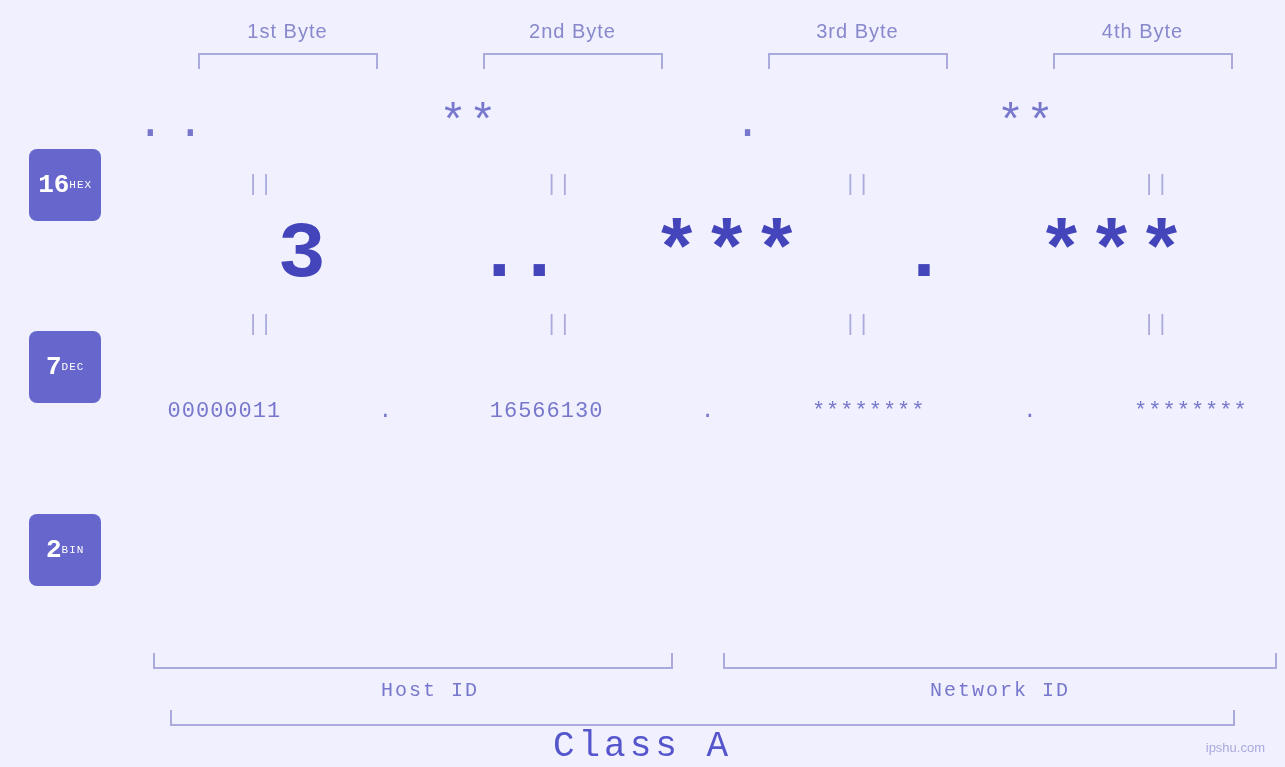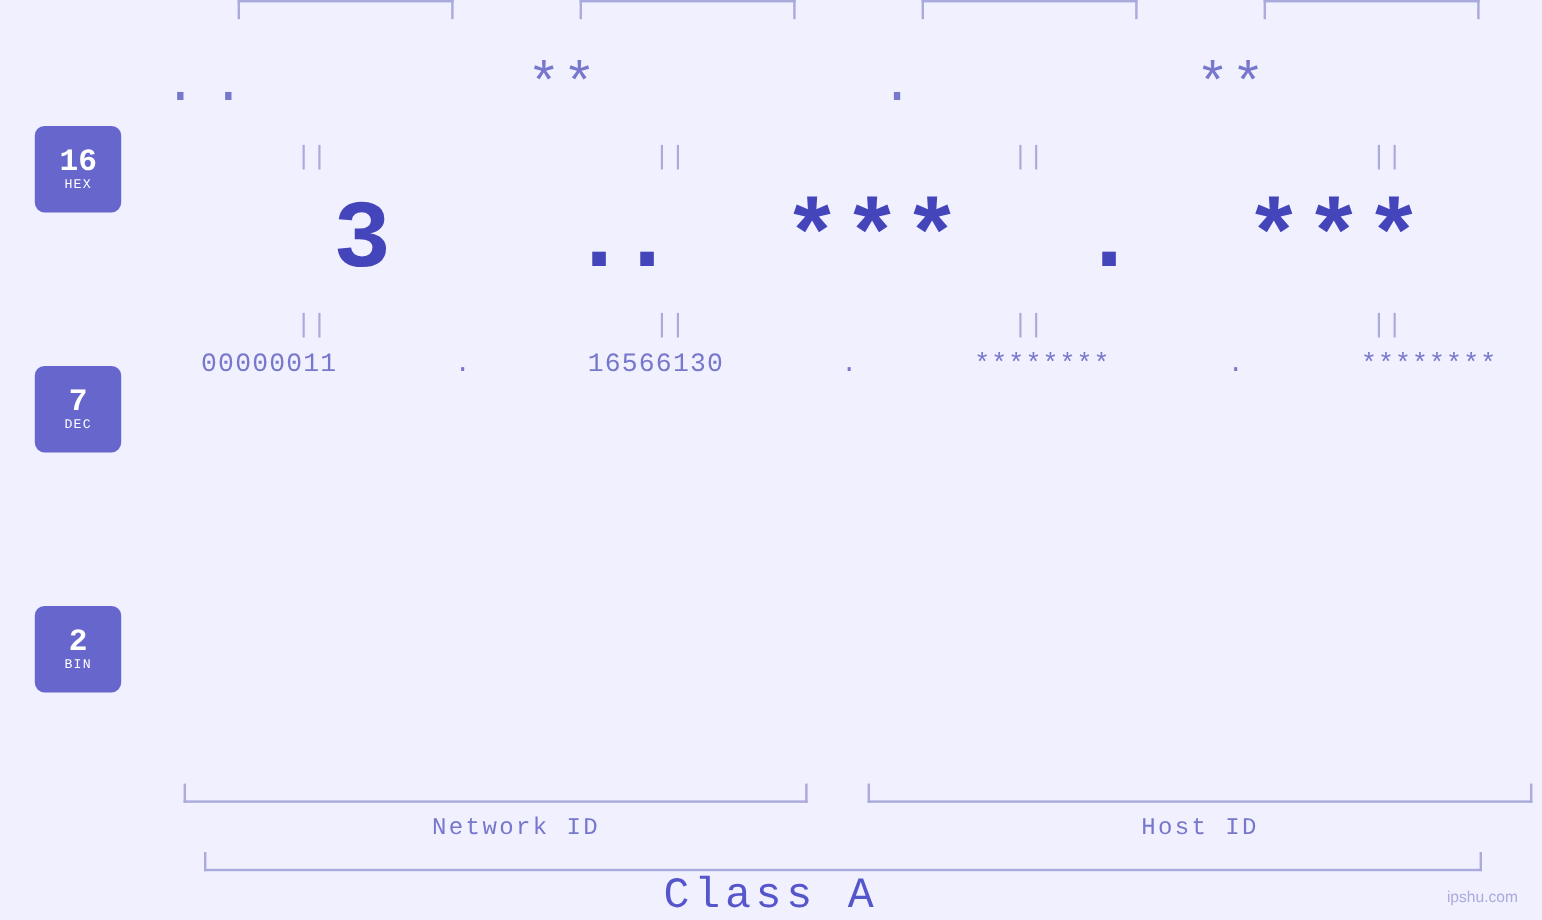--- a/index.html
+++ b/index.html
@@ -72,21 +72,21 @@
       gap: 0;
     }
 
     .badge {
       background: #6666cc;
       color: white;
       border-radius: 8px;
       width: 72px;
       height: 72px;
       display: flex;
-      flex-direction: column;
+      flex-direction: row;
       align-items: center;
       justify-content: center;
       font-weight: bold;
     }
 
     .badge-num {
       font-size: 26px;
       line-height: 1.1;
     }
 
@@ -162,21 +162,21 @@
 
     .dot-dec {
       color: #4444bb;
       font-size: 80px;
       font-weight: bold;
     }
 
     
     .bin-row {
       height: 80px;
-      align-items: flex-start;
+      align-items: flex-end;
       gap: 47px;
     }
 
     .bin-value {
       color: #7777cc;
       font-size: 22px;
       font-family: 'Courier New', Courier, monospace;
       letter-spacing: 1px;
     }
 
@@ -213,20 +213,26 @@
       flex-direction: column;
       width: 100%;
     }
 
   </style>
 </head>
 <body>
 
 <div class="main-container">
 
+  <div class="byte-headers">
+    <div class="byte-header">1st Byte</div>
+    <div class="byte-header">2nd Byte</div>
+    <div class="byte-header">3rd Byte</div>
+    <div class="byte-header">4th Byte</div>
+  </div>
 
   <div class="top-brackets">
     <div class="bracket-cell">
       <div class="bracket-top"></div>
     </div>
     <div class="bracket-cell">
       <div class="bracket-top"></div>
     </div>
     <div class="bracket-cell">
       <div class="bracket-top"></div>
@@ -359,24 +365,24 @@
 
   <div style="position:relative; margin-left:145px; height:20px; margin-top:2px;">
 
     <div style="position:absolute; left:8px; width:calc(50% - 50px); height:16px; border:2px solid #aaaadd; border-top:none;"></div>
 
     <div style="position:absolute; left:calc(50% + 8px); right:8px; height:16px; border:2px solid #aaaadd; border-top:none;"></div>
   </div>
 
   <div style="display:flex; margin-left:145px; margin-top:6px;">
     <div style="flex:1; text-align:center;">
+      <span style="color:#7777cc; font-size:20px; font-family:'Courier New',Courier,monospace; letter-spacing:2px;">Host ID</span>
+    </div>
+    <div style="flex:1; text-align:center;">
       <span style="color:#7777cc; font-size:20px; font-family:'Courier New',Courier,monospace; letter-spacing:2px;">Network ID</span>
-    </div>
-    <div style="flex:1; text-align:center;">
-      <span style="color:#7777cc; font-size:20px; font-family:'Courier New',Courier,monospace; letter-spacing:2px;">Host ID</span>
     </div>
   </div>
 
   <div style="margin-left:170px; margin-right:50px; height:16px; border:2px solid #aaaadd; border-top:none; margin-top:8px;"></div>
 
   <div class="class-label-row">
     <span class="class-label">Class A</span>
   </div>
 
   <div class="watermark">ipshu.com</div>

